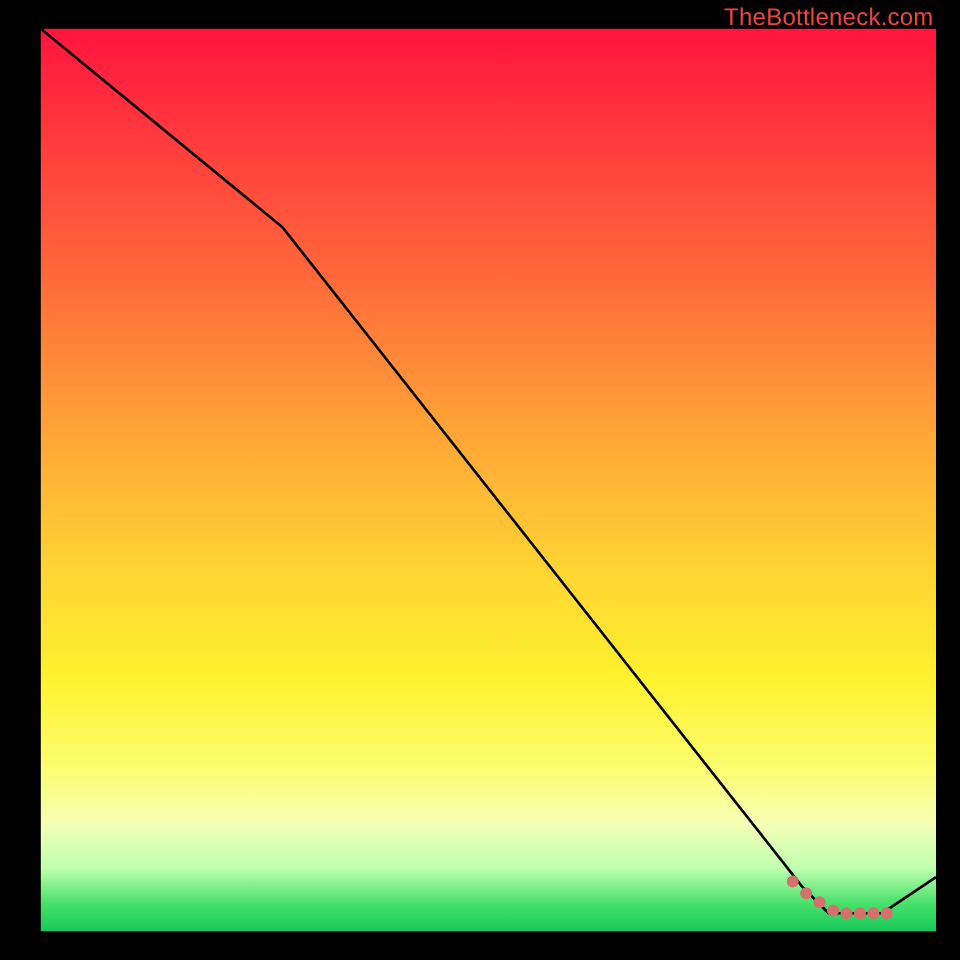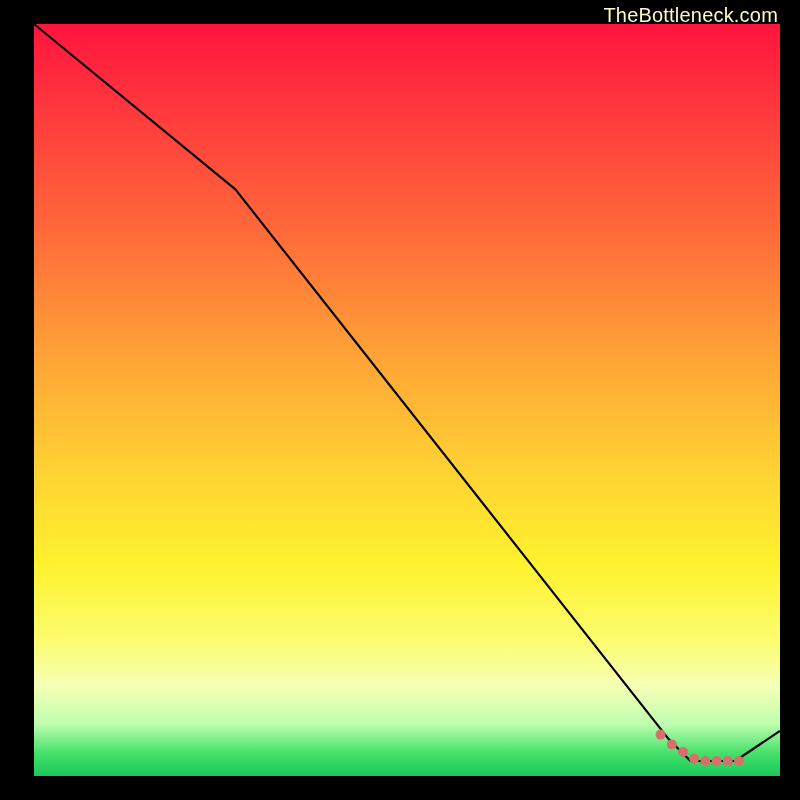--- a/index.html
+++ b/index.html
@@ -35,21 +35,21 @@
       #f6ffb5 88%,
       #c0ffb0 93%,
       #45e06a 97%,
       #18c85a 100%
     );
   }
   .watermark {
     position: absolute;
     top: 4px;
     right: 22px;
-    color: #fef9c3;
+    color: #ef4444;
     font-size: 20px;
     font-weight: 500;
     letter-spacing: 0.2px;
     user-select: none;
   }
   svg.overlay {
     position: absolute;
     left: 0;
     top: 0;
   }

